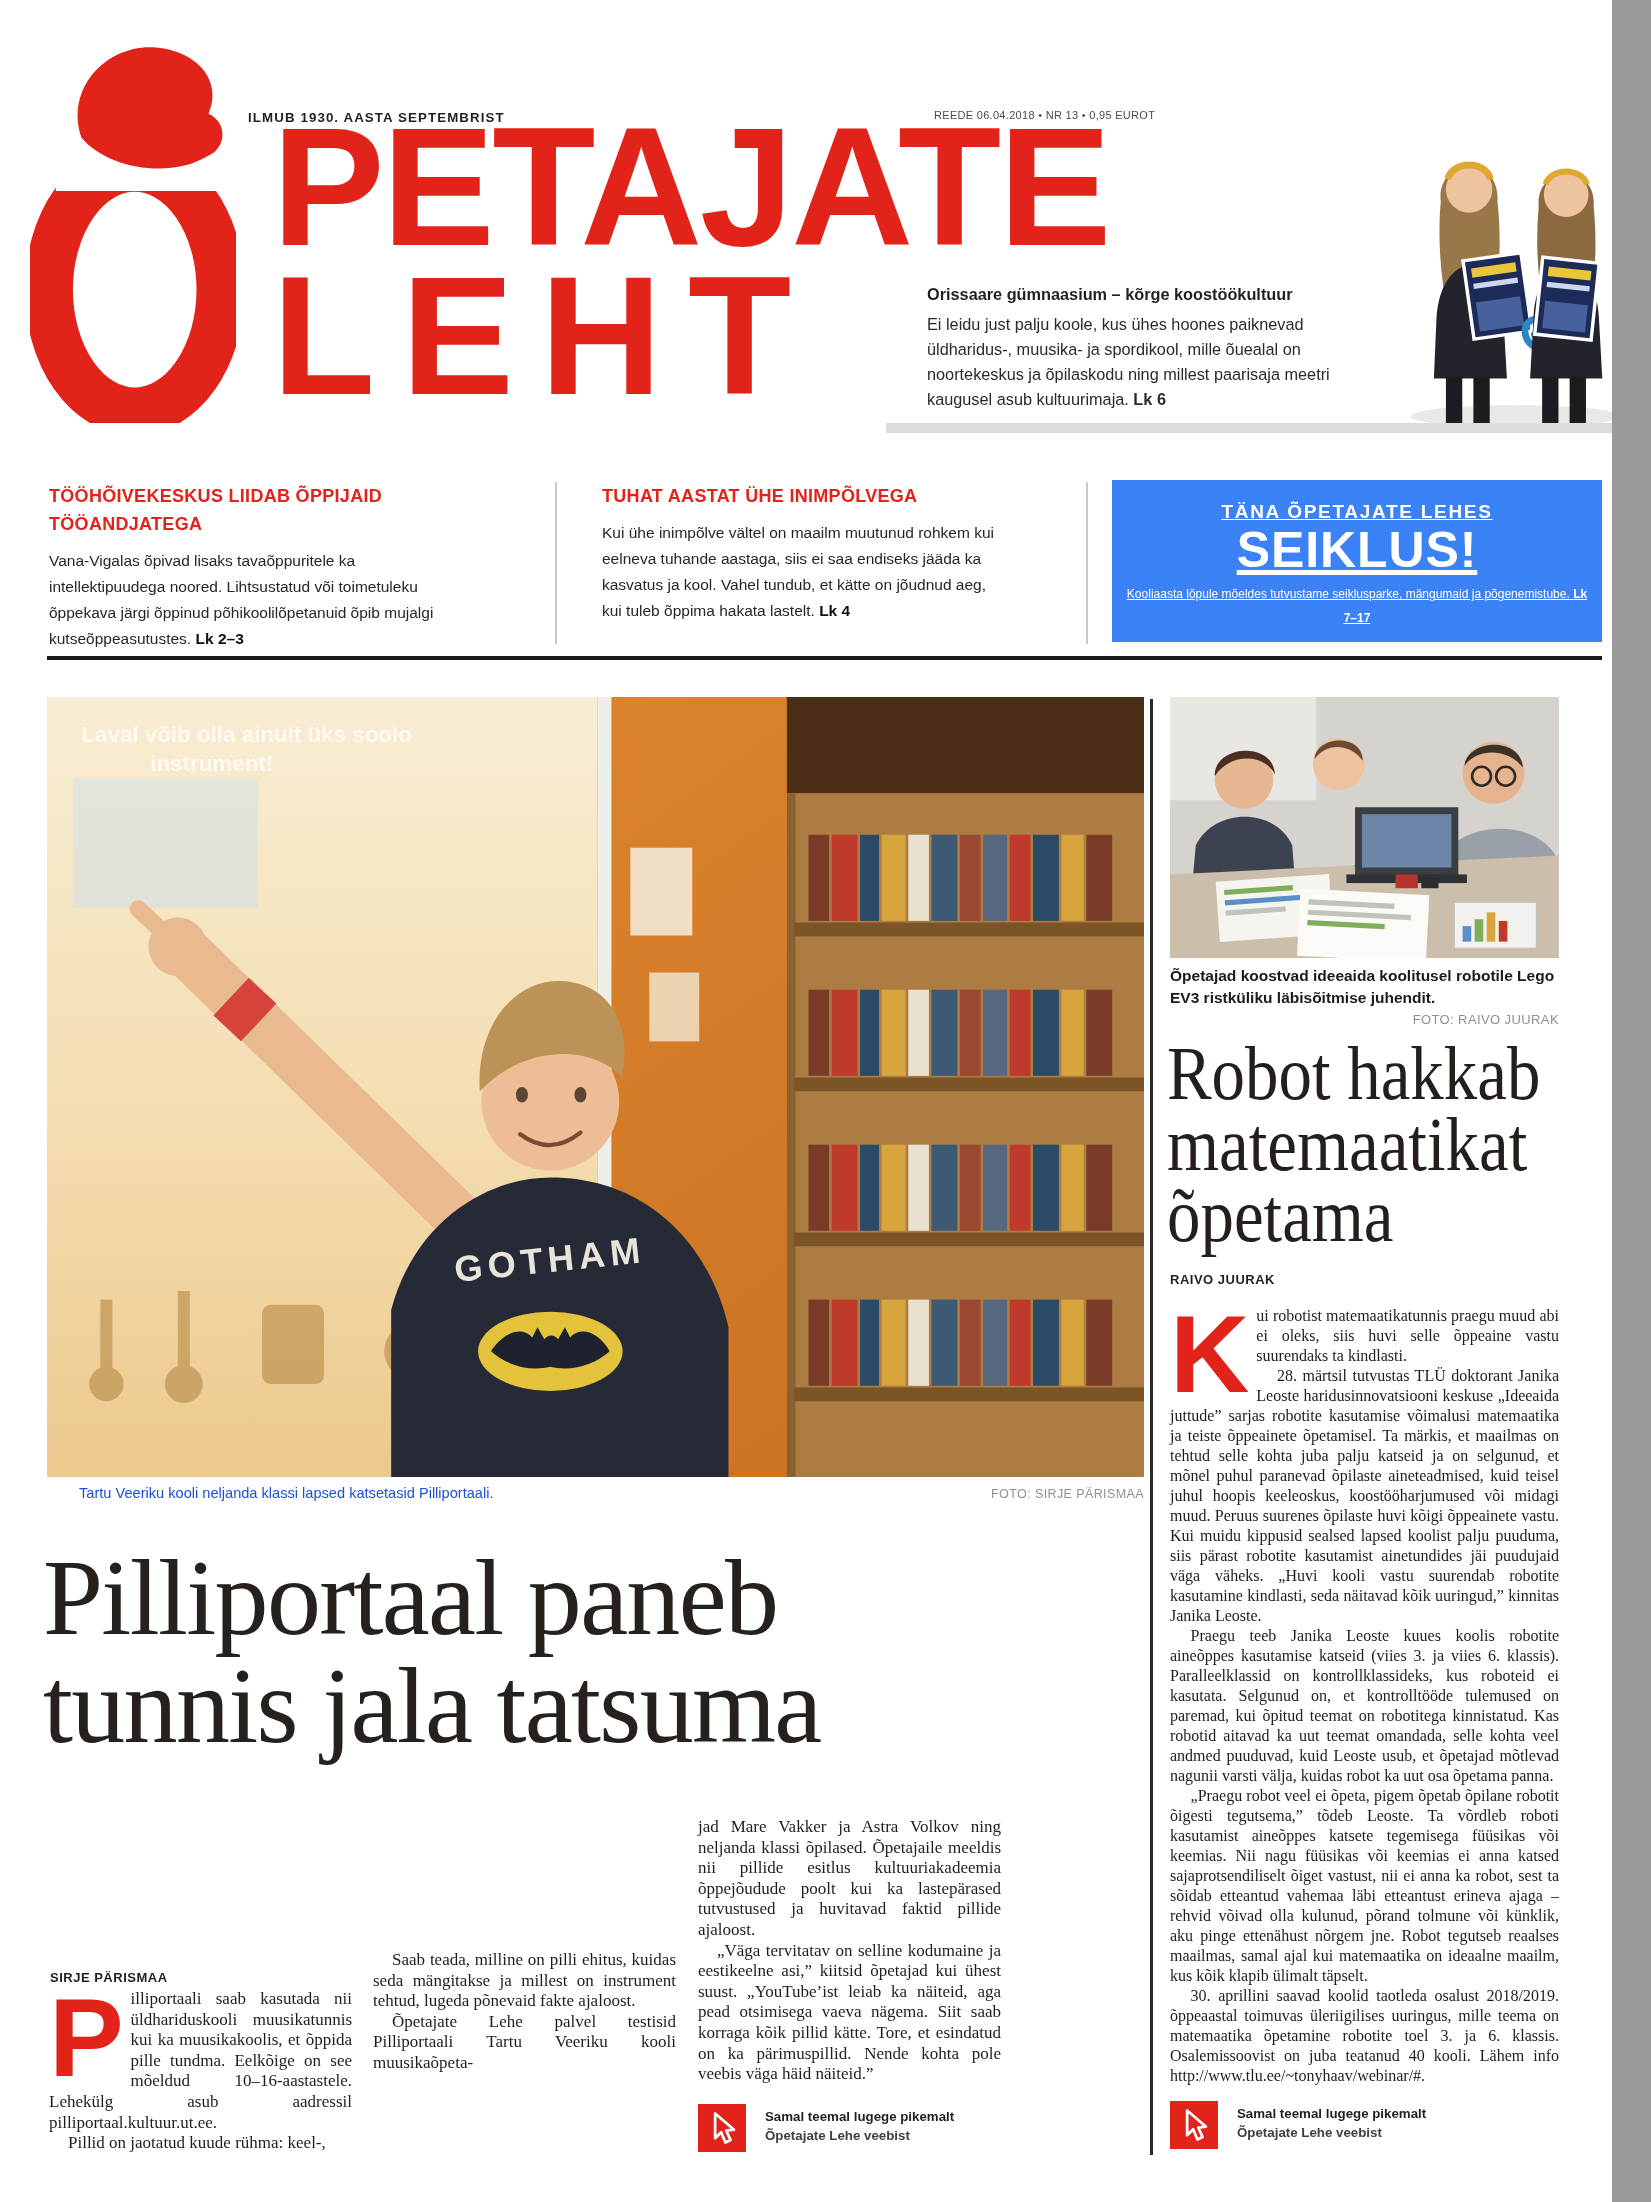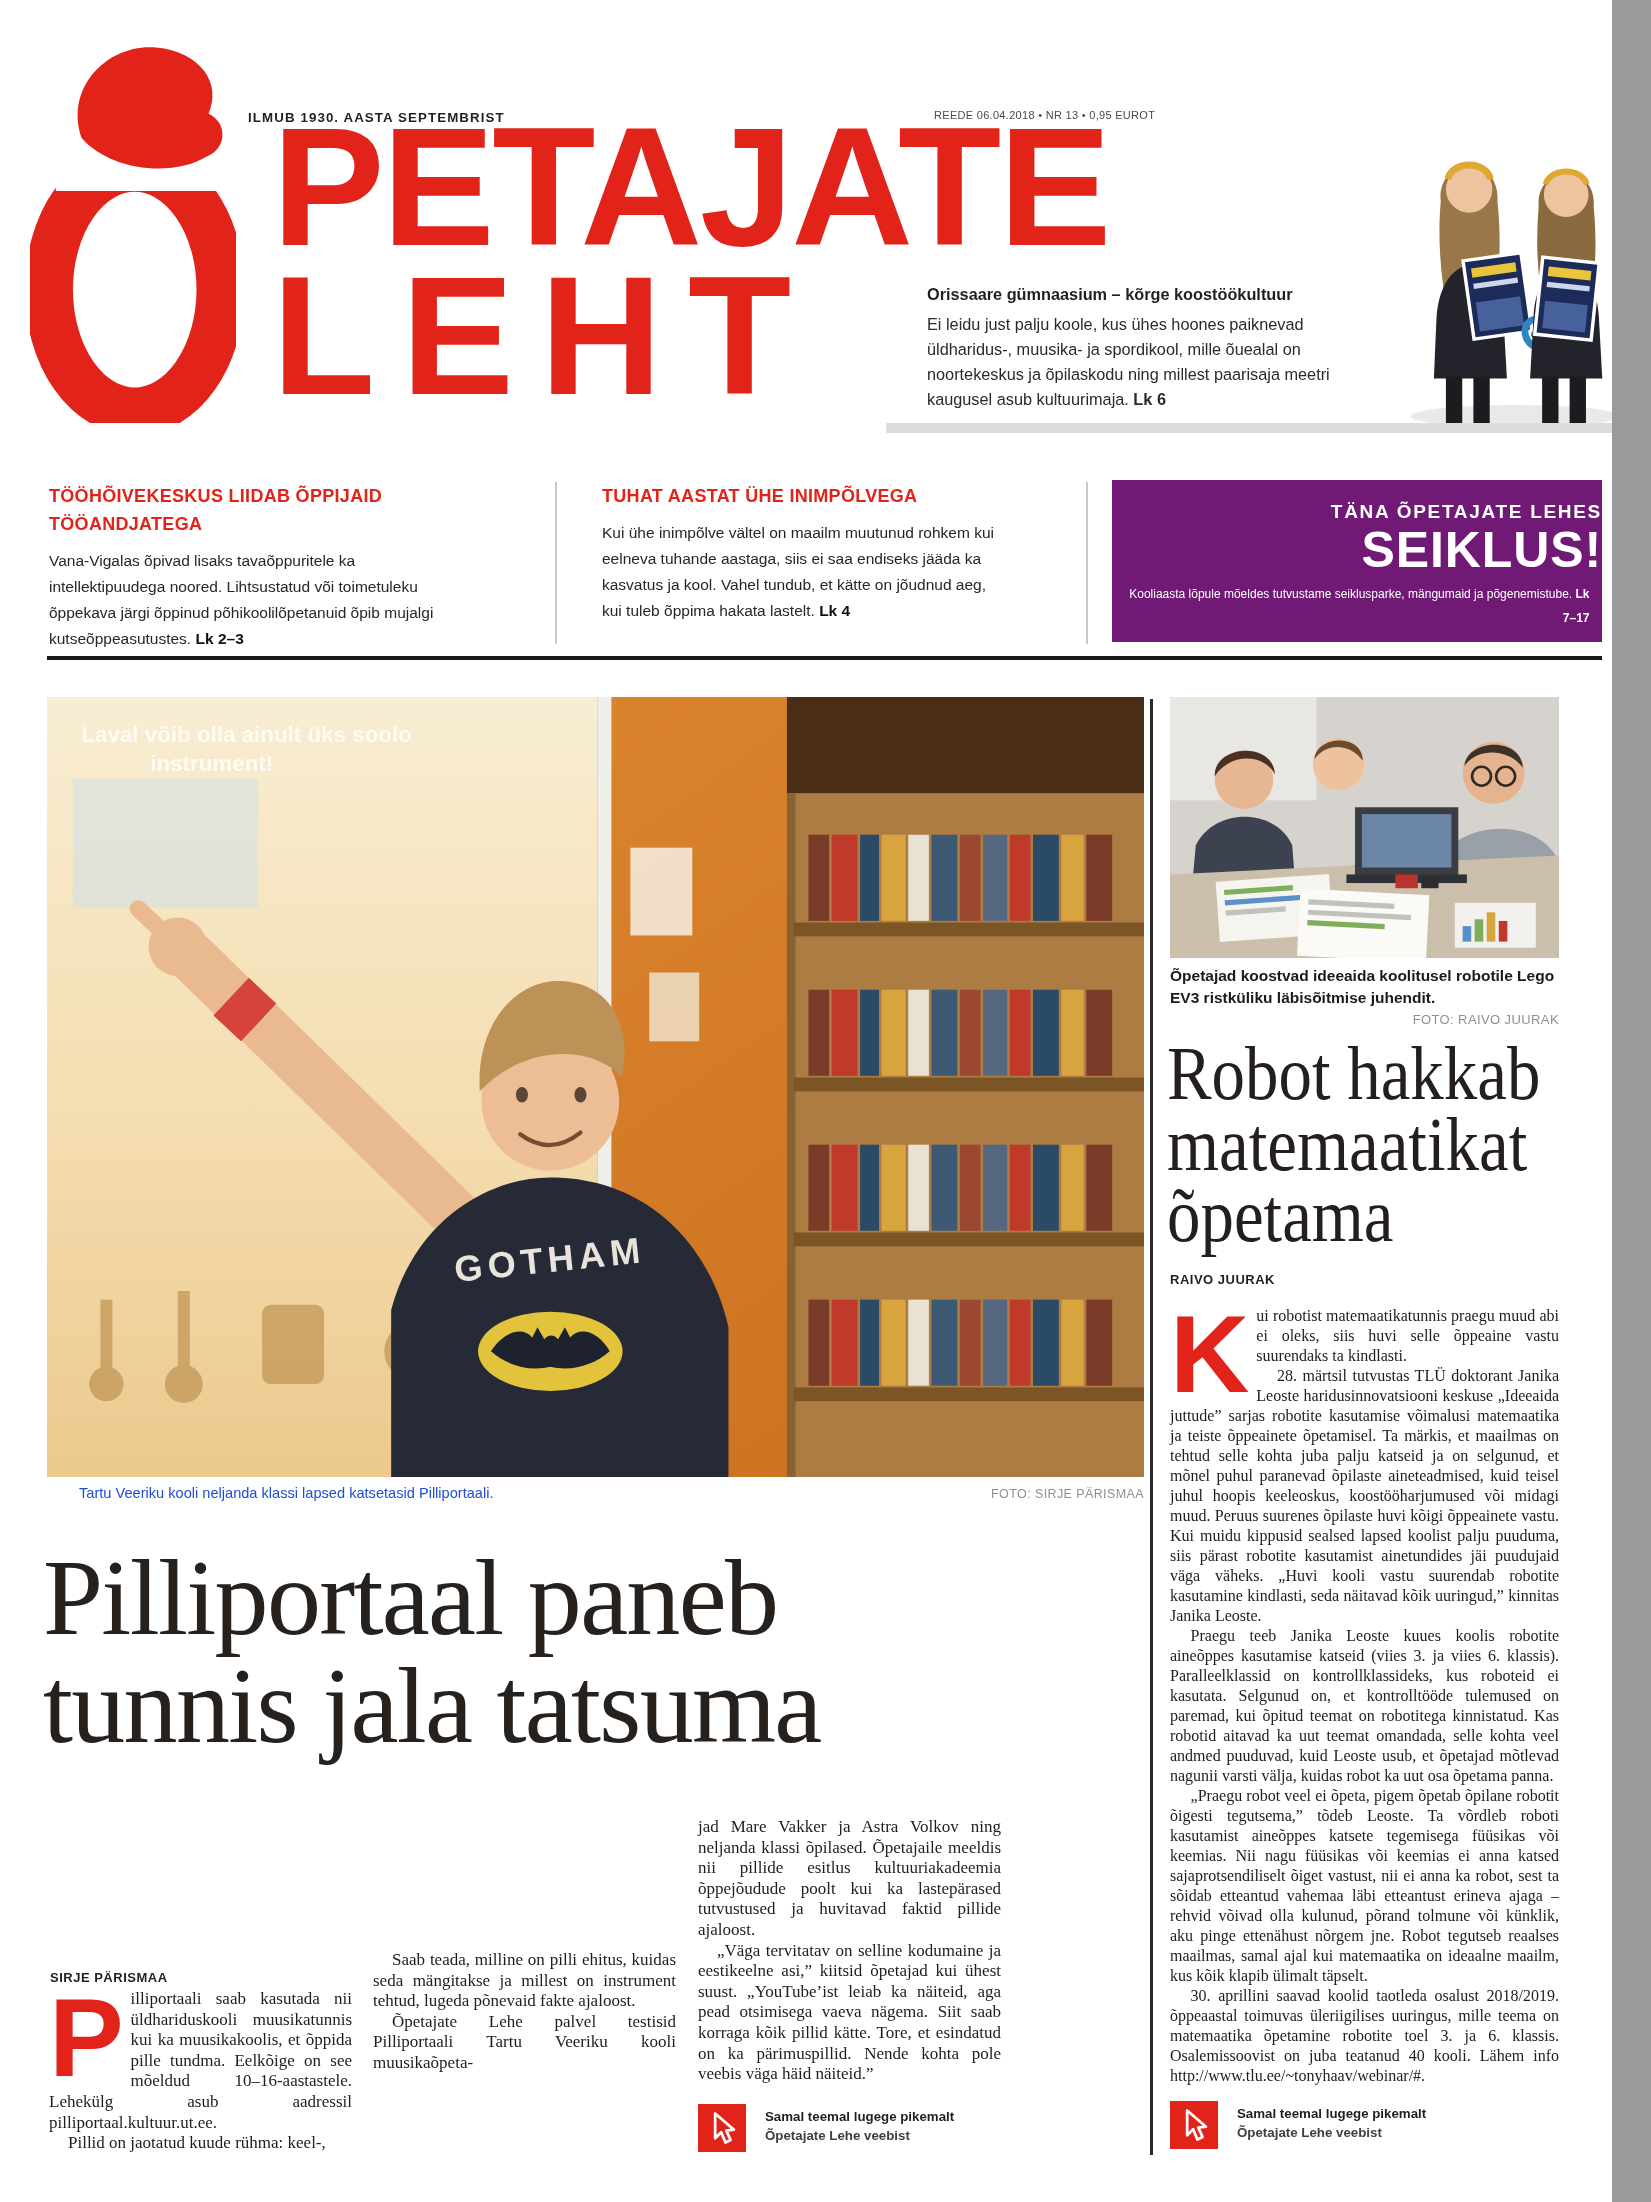--- a/index.html
+++ b/index.html
@@ -20,22 +20,22 @@
   .girls{left:1401px;top:119px;width:229px;height:311px;}
   .grayband{left:886px;top:423px;width:742px;height:10.3px;background:#dcdcdb;}
   
   .teaser h2{margin:0;font-size:18px;line-height:28px;font-weight:bold;color:#e2231a;letter-spacing:0.3px;}
   .teaser p{margin:10.3px 0 0 0;font-size:15.5px;line-height:26px;color:#262626;}
   .teaser b{font-weight:bold;color:#111;}
   .t1{left:49px;top:482px;width:422px;}
   .t2{left:602px;top:482px;width:397px;}
   .tdiv{top:482px;width:1.7px;height:162px;background:#c9c9c9;}
   .d1{left:555px;} .d2{left:1086px;}
-  .seiklus{left:1112px;top:480px;width:490px;height:162px;background:#701a75;color:#fff;text-align:right;
-           box-sizing:border-box;padding-top:20.6px;}
+  .seiklus{left:1112px;top:480px;width:490px;height:162px;background:#3b82f6;color:#fff;text-align:center;
+           box-sizing:border-box;padding-top:20.6px;text-decoration:underline;}
   .seiklus .kicker{font-size:19px;font-weight:bold;letter-spacing:1.7px;}
   .seiklus .big{font-size:50px;font-weight:bold;letter-spacing:0.9px;line-height:53px;margin-top:1.7px;}
   .seiklus p{margin:5.2px auto 0;width:465px;font-size:12px;line-height:24px;}
   .seiklus b{font-weight:bold;}
   .blackrule{left:47px;top:656px;width:1555px;height:4.3px;background:#191919;}
   .vrule{left:1150px;top:699px;width:2.6px;height:1456px;background:#2a2a2a;}
   
   .main-photo{left:47px;top:697px;width:1097px;height:780px;}
   .mpcap{left:47px;top:1485px;width:1097px;display:flex;justify-content:space-between;align-items:baseline;}
   .capt{font-size:14.6px;font-weight:normal;color:#1d4ed8;margin-left:32px;}

